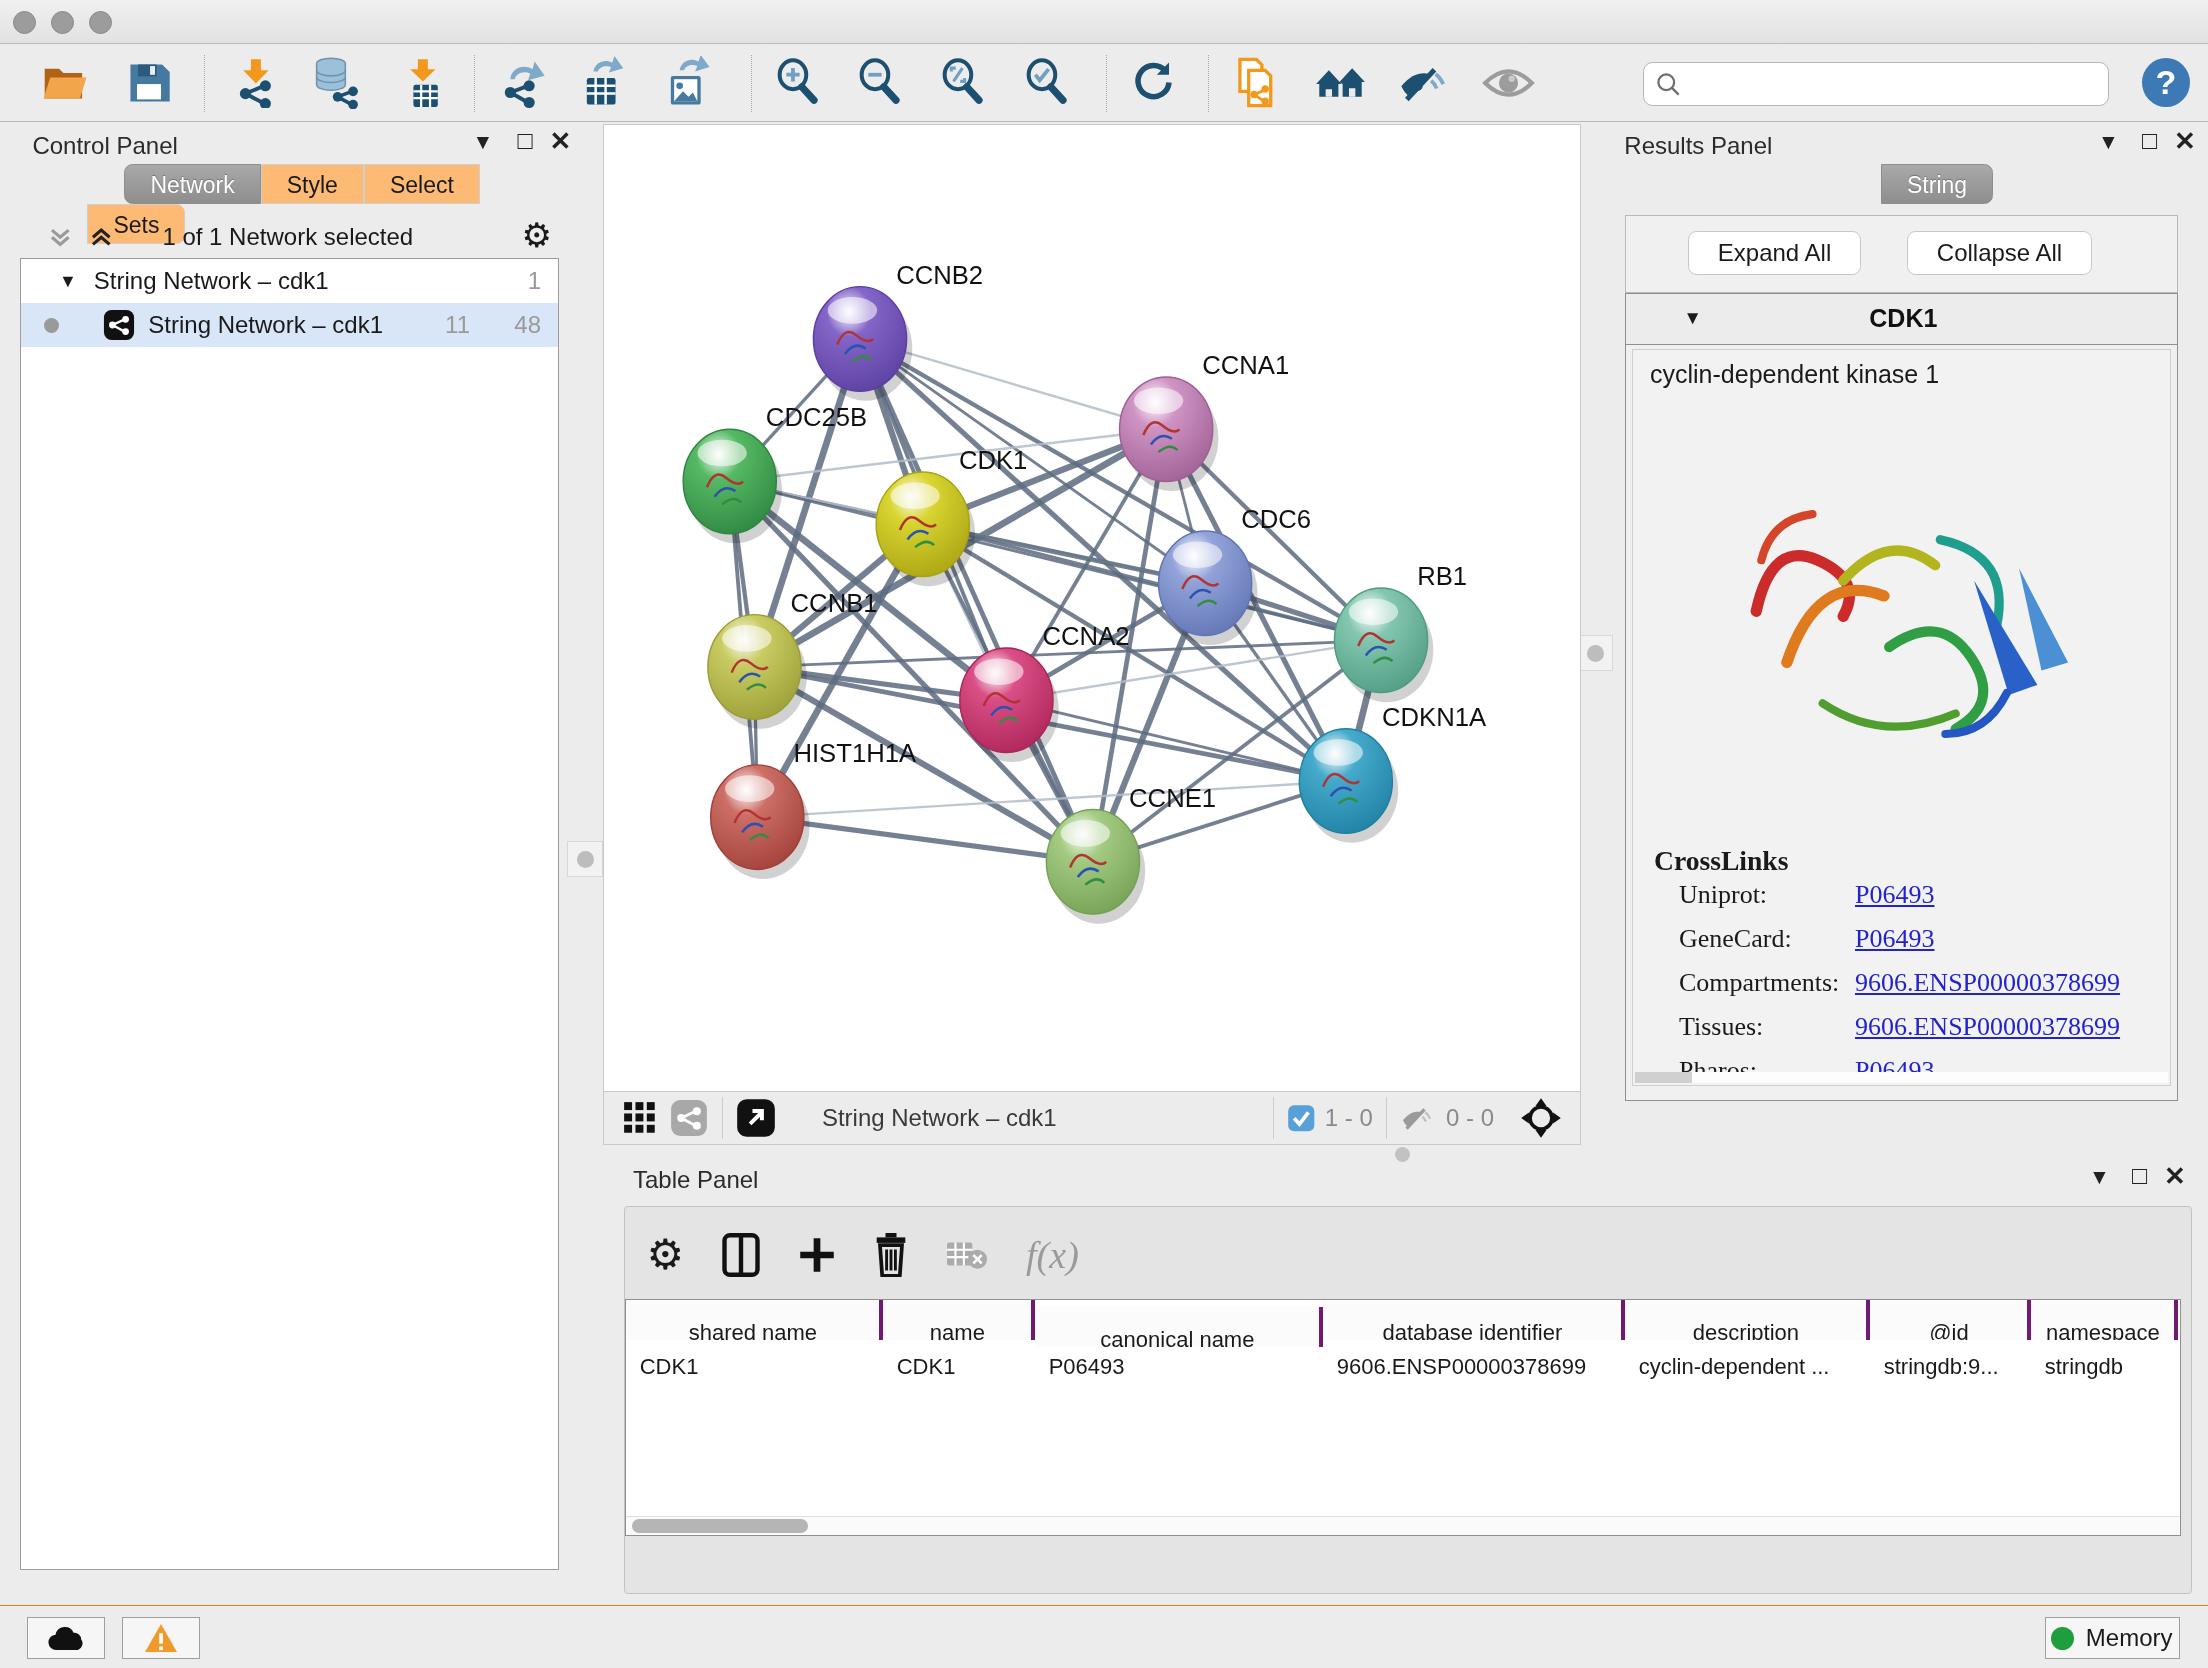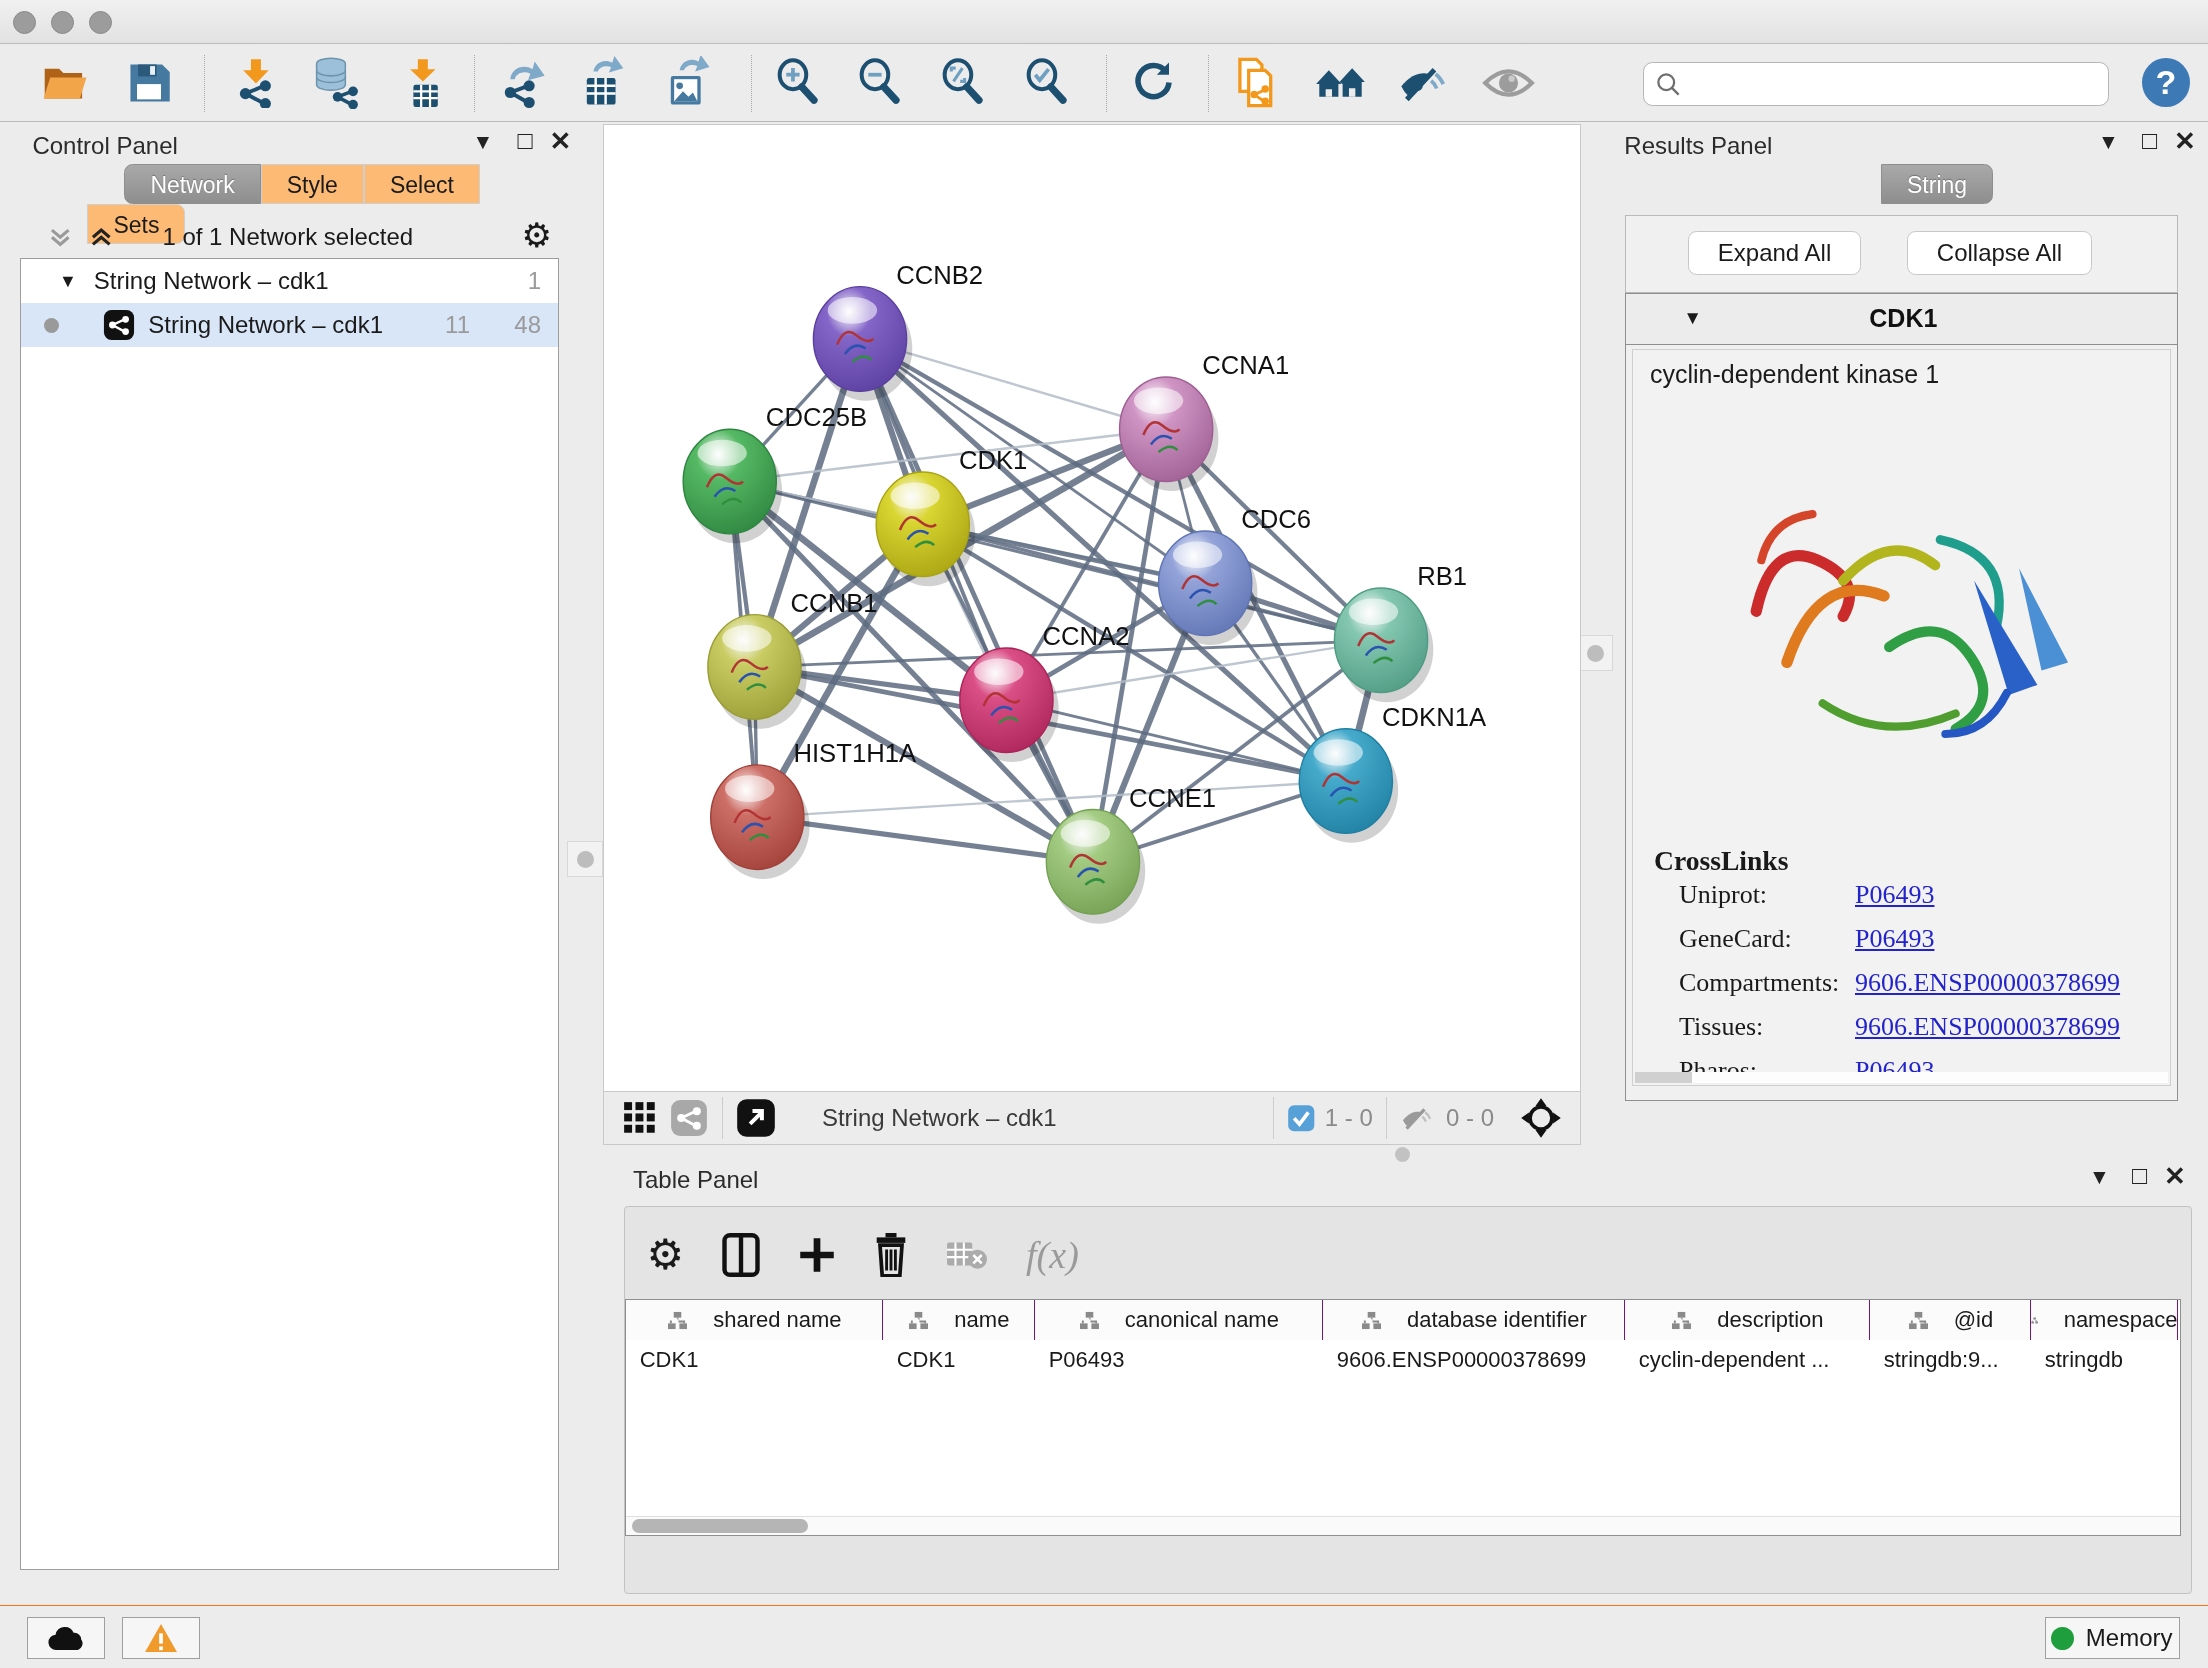--- a/index.html
+++ b/index.html
@@ -44,22 +44,22 @@
   .white-btn{background:#fff;border:1px solid #c7c7c7;border-radius:8.6px;height:44px;line-height:42px;
              text-align:center;font-size:24px;display:inline-block;padding:0 28.5px;}
   #cdk-box{left:14.3px;top:169px;width:553px;height:808px;background:#f0f0f0;border:1px solid #8f8f8f;}
   .serif{font-family:"Liberation Serif",serif;}
   .link{color:#2323cc;text-decoration:underline;}
   .cl-row{position:relative;height:44px;font-size:26px;}
   
   #tbl-panel{left:612px;top:1160px;width:1586px;height:439px;text-align:center;}
   #tbl-inner{left:12.4px;top:46px;width:1568px;height:388px;background:#e4e4e4;border:1px solid #c2c2c2;border-radius:3.8px;}
   #tbl-grid{left:0px;top:92px;width:1556px;height:237px;background:#fff;border:1.9px solid #8f8f8f;}
-  .th-cell{display:flex;align-items:center;justify-content:center;gap:25px;border-right:1px solid #701a75;
-           font-size:22px;height:40px;background:#fbfbfb;overflow:hidden;white-space:nowrap;}
+  .th-cell{display:flex;align-items:center;justify-content:center;gap:25px;border-right:4px solid #701a75;
+           font-size:22px;height:40px;background:#fbfbfb;overflow:hidden;white-space:nowrap;flex-direction:column;}
   .td-cell{display:flex;align-items:center;padding-left:13.3px;font-size:22px;height:40px;overflow:hidden;white-space:nowrap;}
   
   #status{left:0;top:1605px;width:2208px;height:63px;background:#ececec;border-top:1px solid #f97316;}
   .st-btn{top:11.4px;width:78px;height:42px;background:#f6f6f6;border:1.9px solid #9f9f9f;display:flex;
           align-items:center;justify-content:center;}
   .handle{background:#f2f2f2;border:1px solid #d8d8d8;display:flex;align-items:center;justify-content:center;}
   .handle i{display:block;width:17px;height:17px;border-radius:50%;background:#bdbdbd;}
 </style>
 </head>
 <body>
@@ -645,21 +645,21 @@
               <svg width="21" height="19" viewBox="0 0 22 20">
                 <g fill="#8a8a8a">
                   <rect x="7" y="1" width="8" height="6"></rect>
                   <rect x="1" y="13" width="8" height="6"></rect>
                   <rect x="13" y="13" width="8" height="6"></rect>
                   <path d="M10 7h2v3h-7v3h-2v-3h9zM12 10h7v3h-2v-1h-5z"></path>
                 </g>
               </svg>
               <span>name</span>
             </div>
-            <div class="th-cell" style="width: 288px;">
+            <div class="th-cell" style="width: 288px; margin-top: 7px;">
               <svg width="21" height="19" viewBox="0 0 22 20">
                 <g fill="#8a8a8a">
                   <rect x="7" y="1" width="8" height="6"></rect>
                   <rect x="1" y="13" width="8" height="6"></rect>
                   <rect x="13" y="13" width="8" height="6"></rect>
                   <path d="M10 7h2v3h-7v3h-2v-3h9zM12 10h7v3h-2v-1h-5z"></path>
                 </g>
               </svg>
               <span>canonical name</span>
             </div>

